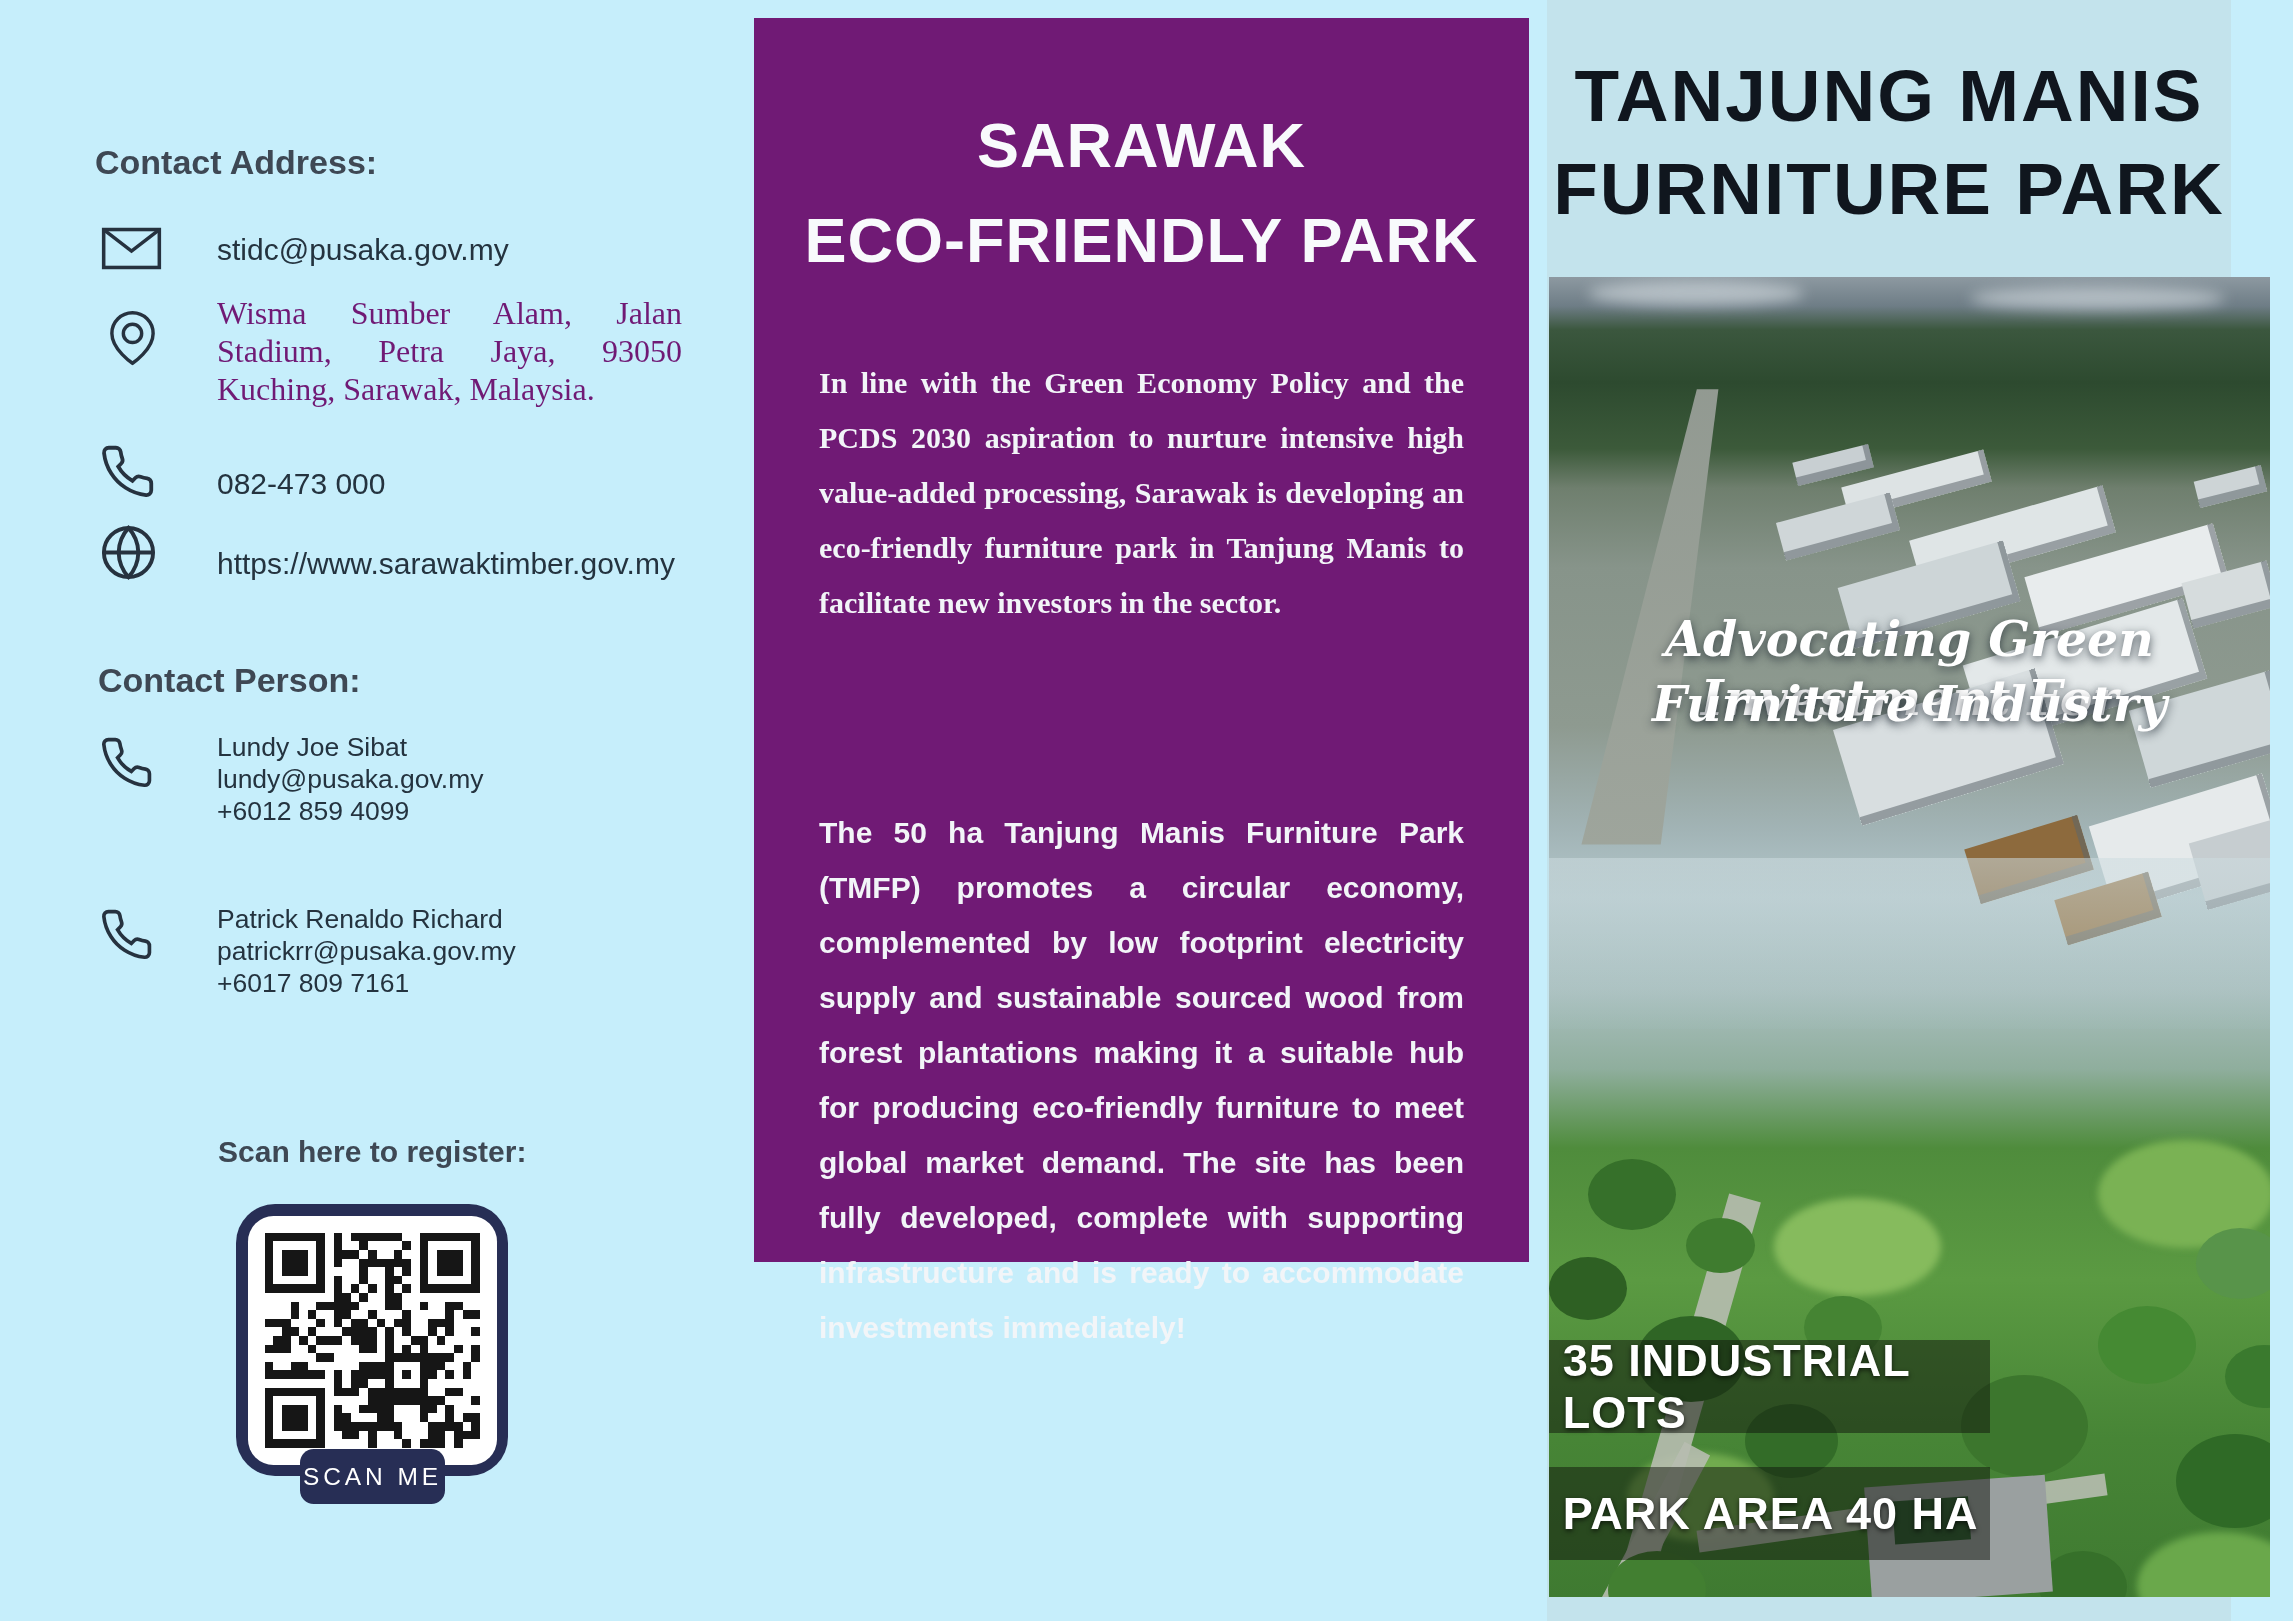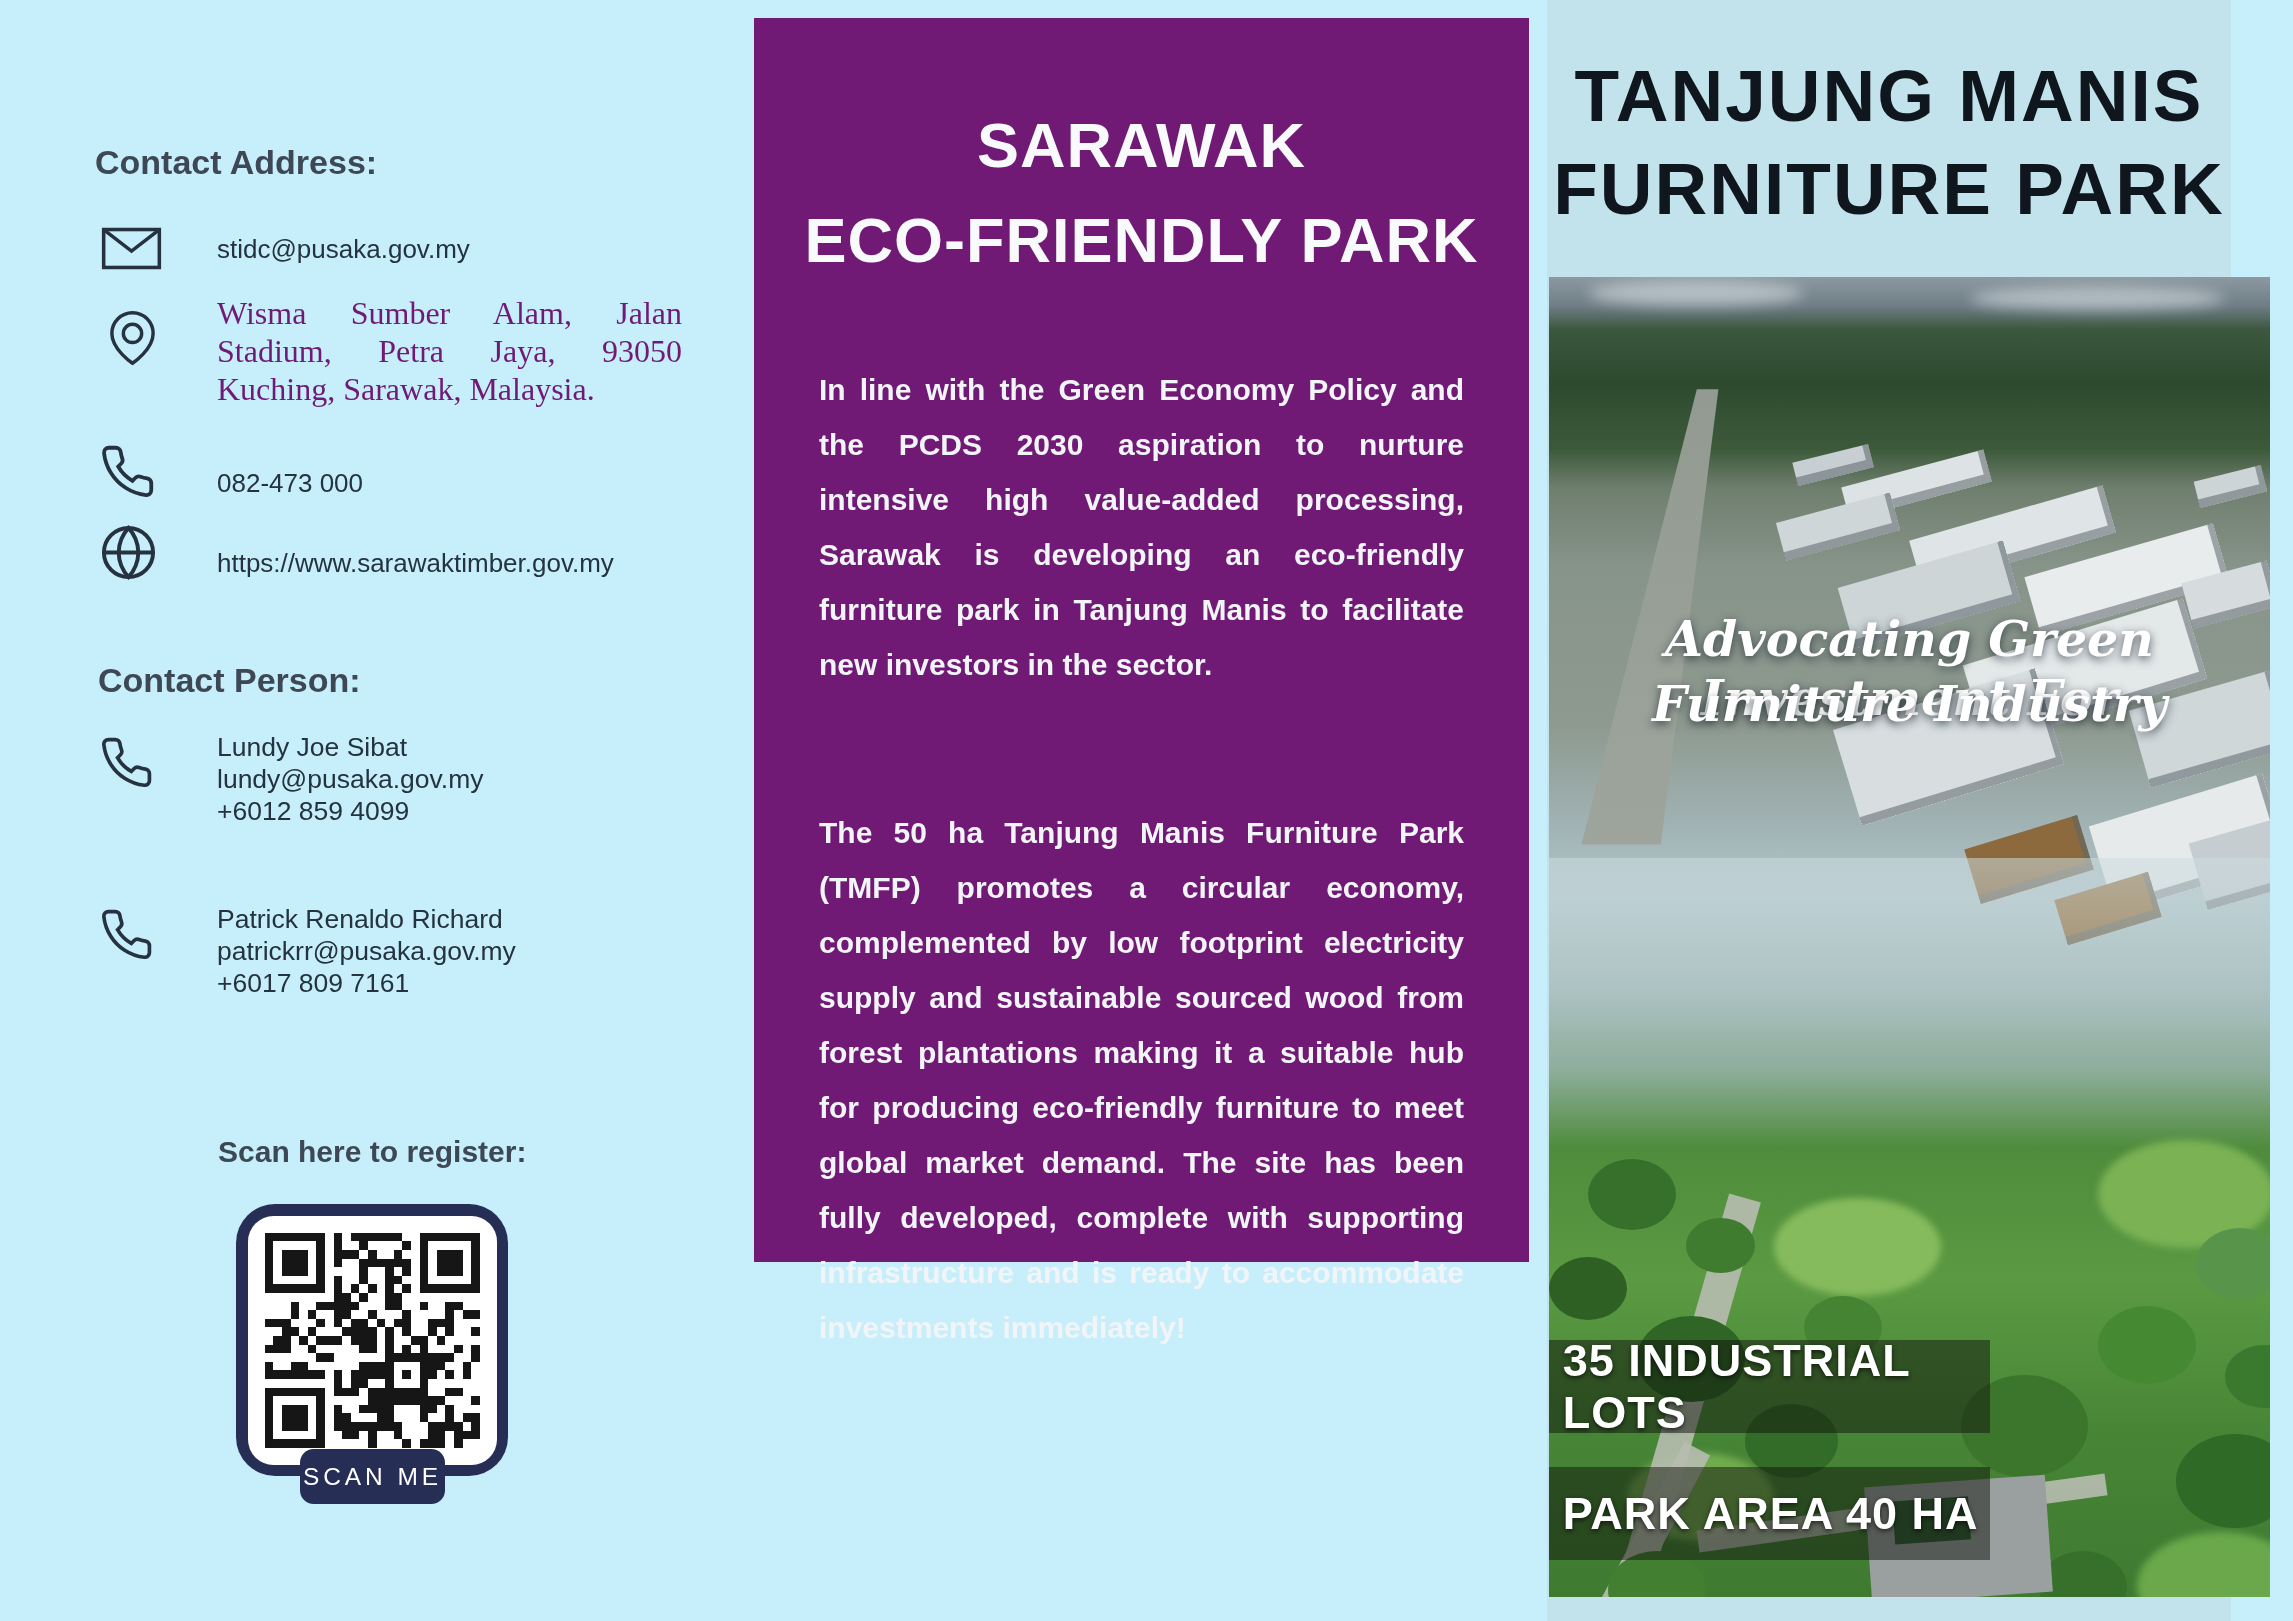--- a/index.html
+++ b/index.html
@@ -6,39 +6,39 @@
   .page{position:relative;width:2294px;height:1621px;background:#c6eefb;overflow:hidden;}
 
   
   .panel-left{position:absolute;left:0;top:0;width:754px;height:1621px;}
   .h-label{position:absolute;font-weight:bold;color:#3e4854;}
   .h-contact-address{left:95px;top:143px;font-size:34px;}
   .h-contact-person{left:98px;top:649px;font-size:34px;margin-top:12px;}
   .h-scan{left:218px;top:1135px;font-size:30px;}
   .licon{position:absolute;color:#26323f;}
   .licon svg{display:block;}
-  .lval{position:absolute;color:#24333f;font-size:26px;line-height:37px;}
+  .lval{position:absolute;color:#24333f;font-size:30px;line-height:37px;}
   .addr{position:absolute;left:217px;top:294px;width:465px;font-size:32px;line-height:38px;color:#701a75;font-family:Liberation Serif, serif;}
   .addr .jl{text-align:justify;text-align-last:justify;}
   .addr .ll{text-align:left;}
   .contact-block{position:absolute;left:217px;font-size:26.5px;line-height:32px;color:#24333f;}
 
   
   .qr-frame{position:absolute;left:236px;top:1204px;width:272px;height:272px;background:#272e55;border-radius:39px;box-sizing:border-box;}
   .qr-white{position:absolute;left:11.8px;top:11.8px;width:249px;height:249px;background:#ffffff;border-radius:25.5px;display:flex;align-items:center;justify-content:center;}
   .qr-grid{display:grid;grid-template-columns:repeat(25,8.6px);grid-auto-rows:8.6px;}
   .qm{background:#161616;}
   .ql{background:#ffffff;}
   .scanme{position:absolute;left:300px;top:1449px;width:145px;height:55px;background:#272e55;border-radius:13.7px;color:#ffffff;display:flex;align-items:center;justify-content:center;font-size:24.5px;letter-spacing:3.9px;font-weight:400;}
 
   
   .panel-center{position:absolute;left:754px;top:17.6px;width:775px;height:1244px;background:#701a75;color:#f6f8fa;}
   .c-title{position:absolute;top:80px;left:0;width:100%;text-align:center;font-weight:bold;font-size:63px;line-height:95px;letter-spacing:1px;color:#f8fafc;}
   .c-para{position:absolute;left:65px;width:645px;font-weight:bold;font-size:30px;line-height:55px;text-align:justify;color:#f2f5f8;}
-  .c-para1{top:314px;}
+  .c-para1{top:307px;font-family:Liberation Serif, serif;}
   .c-para2{top:757px;}
 
   
   .panel-right{position:absolute;left:1547px;top:0;width:684px;height:1621px;background:#c3e3ec;}
   .r-title{position:absolute;top:49px;left:0;width:100%;text-align:center;font-weight:bold;font-size:73px;line-height:93px;letter-spacing:2px;color:#10161e;}
   .photo{position:absolute;left:2px;top:277px;width:721px;height:1320px;overflow:hidden;
     background:linear-gradient(180deg,
       #8d99a1 0%, #6e7d86 2.2%, #3b573e 4%, #2d4a2f 8%, #3c5a3a 13%,
       #6f7f6e 16%, #87948a 22%, #8e9a90 34%, #a2b4b6 42%, #b3c7cb 47%,
       #aabfbf 54%, #8fae9d 60%, #4f8c3c 66%, #5b9a42 76%, #478536 88%, #3f7a31 100%);}

